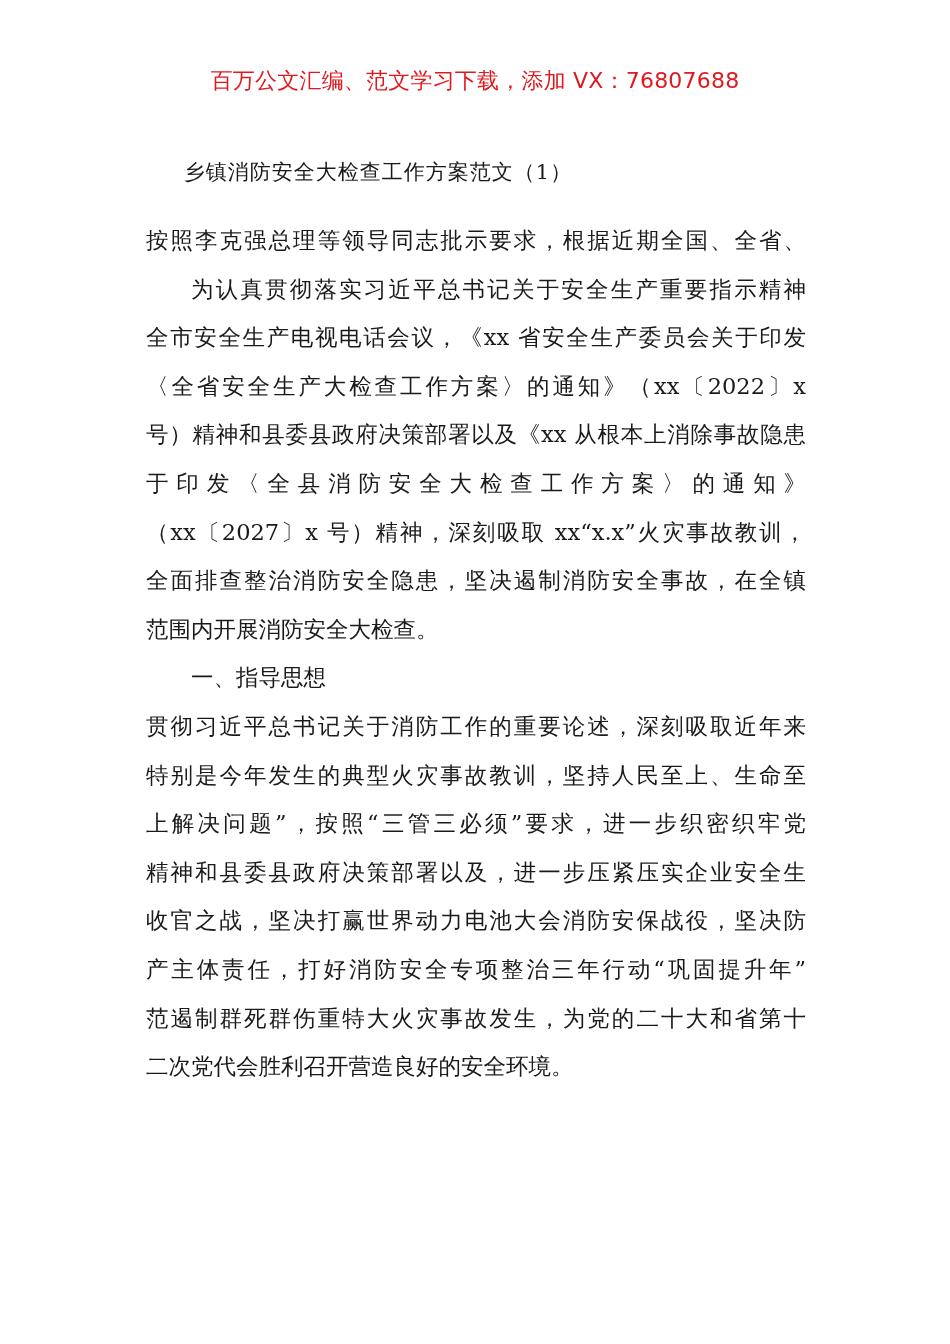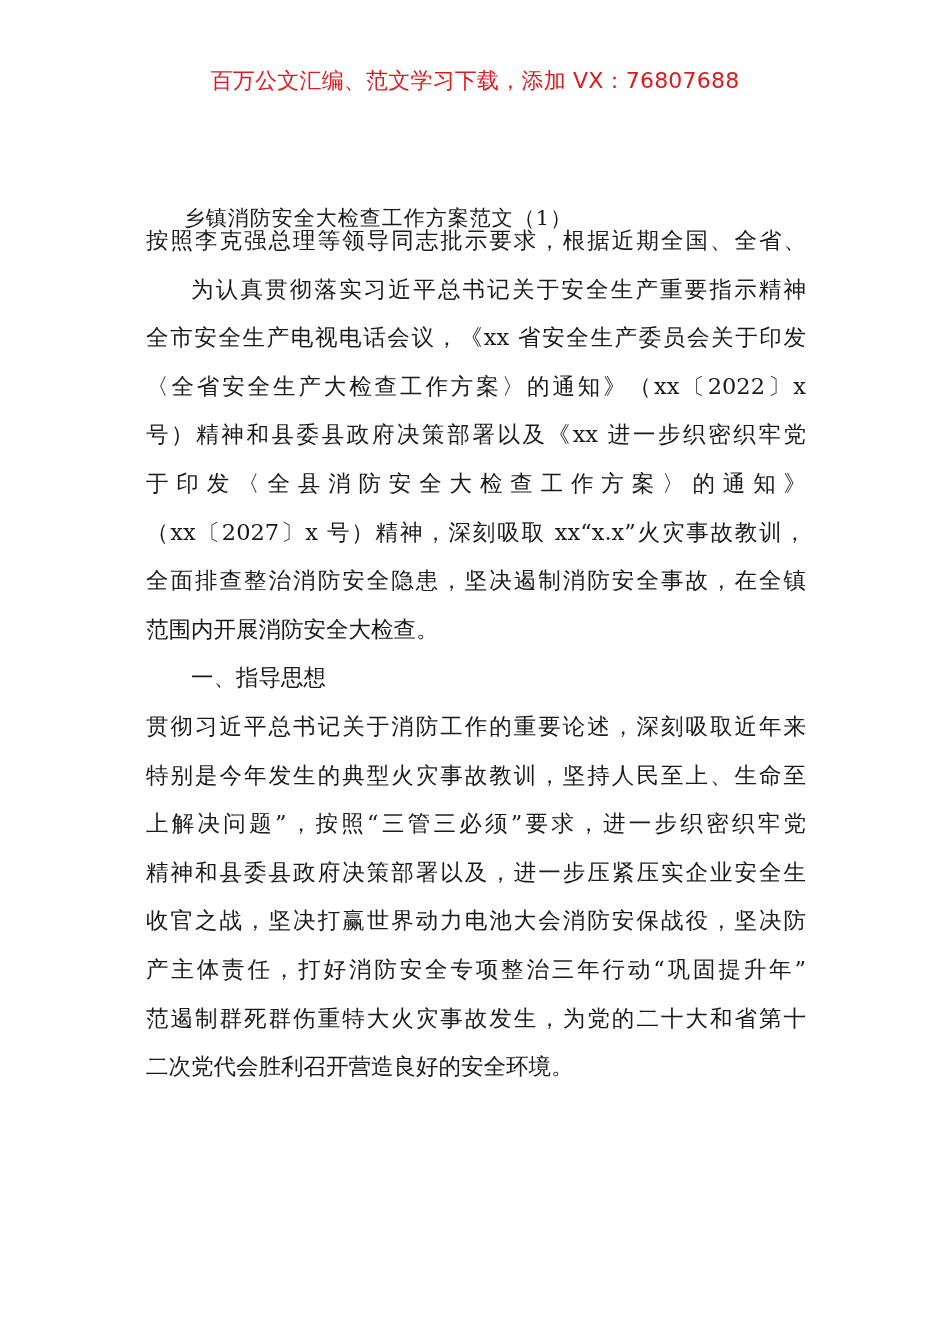--- a/index.html
+++ b/index.html
@@ -2,39 +2,39 @@
 <html><head>
   <meta charset="utf-8">
   <style>
     html, body { margin: 0; padding: 0; background: #ffffff; }
     body { width: 950px; height: 1344px; position: relative; overflow: hidden;
            font-family: "DejaVu Serif", "Liberation Serif", serif; color: #1a1a1a; }
     .header { position: absolute; top: 66px; left: 0; width: 950px; text-align: center;
               font-family: "DejaVu Sans", "Liberation Sans", sans-serif;
               font-size: 22px; color: #e0191e; letter-spacing: 0.2px; }
     .title { position: absolute; top: 158px; left: 0; width: 756px; text-align: center;
-             font-size: 21px; letter-spacing: 1px; margin-top: 46px; }
+             font-size: 21px; letter-spacing: 1px; }
     .body { position: absolute; top: 220px; left: 146px; width: 660px; }
     .line { height: 48.6px; line-height: 40px; font-size: 22.5px; white-space: nowrap; overflow: visible; }
     .justify { text-align: justify; text-align-last: justify; }
     .indent { padding-left: 45px; }
   </style>
 </head>
 <body>
 
 <div class="header">百万公文汇编、范文学习下载，添加 VX：76807688</div>
 
 <div class="title">乡镇消防安全大检查工作方案范文（1）</div>
 
 <div class="body">
   <div class="line justify">按照李克强总理等领导同志批示要求，根据近期全国、全省、</div>
   <div class="line indent justify">为认真贯彻落实习近平总书记关于安全生产重要指示精神</div>
   <div class="line justify">全市安全生产电视电话会议，《xx 省安全生产委员会关于印发</div>
   <div class="line justify">〈全省安全生产大检查工作方案〉的通知》（xx〔2022〕x</div>
-  <div class="line justify">号）精神和县委县政府决策部署以及《xx 进一步织密织牢党</div>
+  <div class="line justify">号）精神和县委县政府决策部署以及《xx 从根本上消除事故隐患</div>
   <div class="line justify">于印发〈全县消防安全大检查工作方案〉的通知》</div>
   <div class="line justify">（xx〔2027〕x 号）精神，深刻吸取 xx“x.x”火灾事故教训，</div>
   <div class="line justify">全面排查整治消防安全隐患，坚决遏制消防安全事故，在全镇</div>
   <div class="line">范围内开展消防安全大检查。</div>
   <div class="line indent">一、指导思想</div>
   <div class="line justify">贯彻习近平总书记关于消防工作的重要论述，深刻吸取近年来</div>
   <div class="line justify">特别是今年发生的典型火灾事故教训，坚持人民至上、生命至</div>
   <div class="line justify">上解决问题”，按照“三管三必须”要求，进一步织密织牢党</div>
   <div class="line justify">精神和县委县政府决策部署以及，进一步压紧压实企业安全生</div>
   <div class="line justify">收官之战，坚决打赢世界动力电池大会消防安保战役，坚决防</div>

